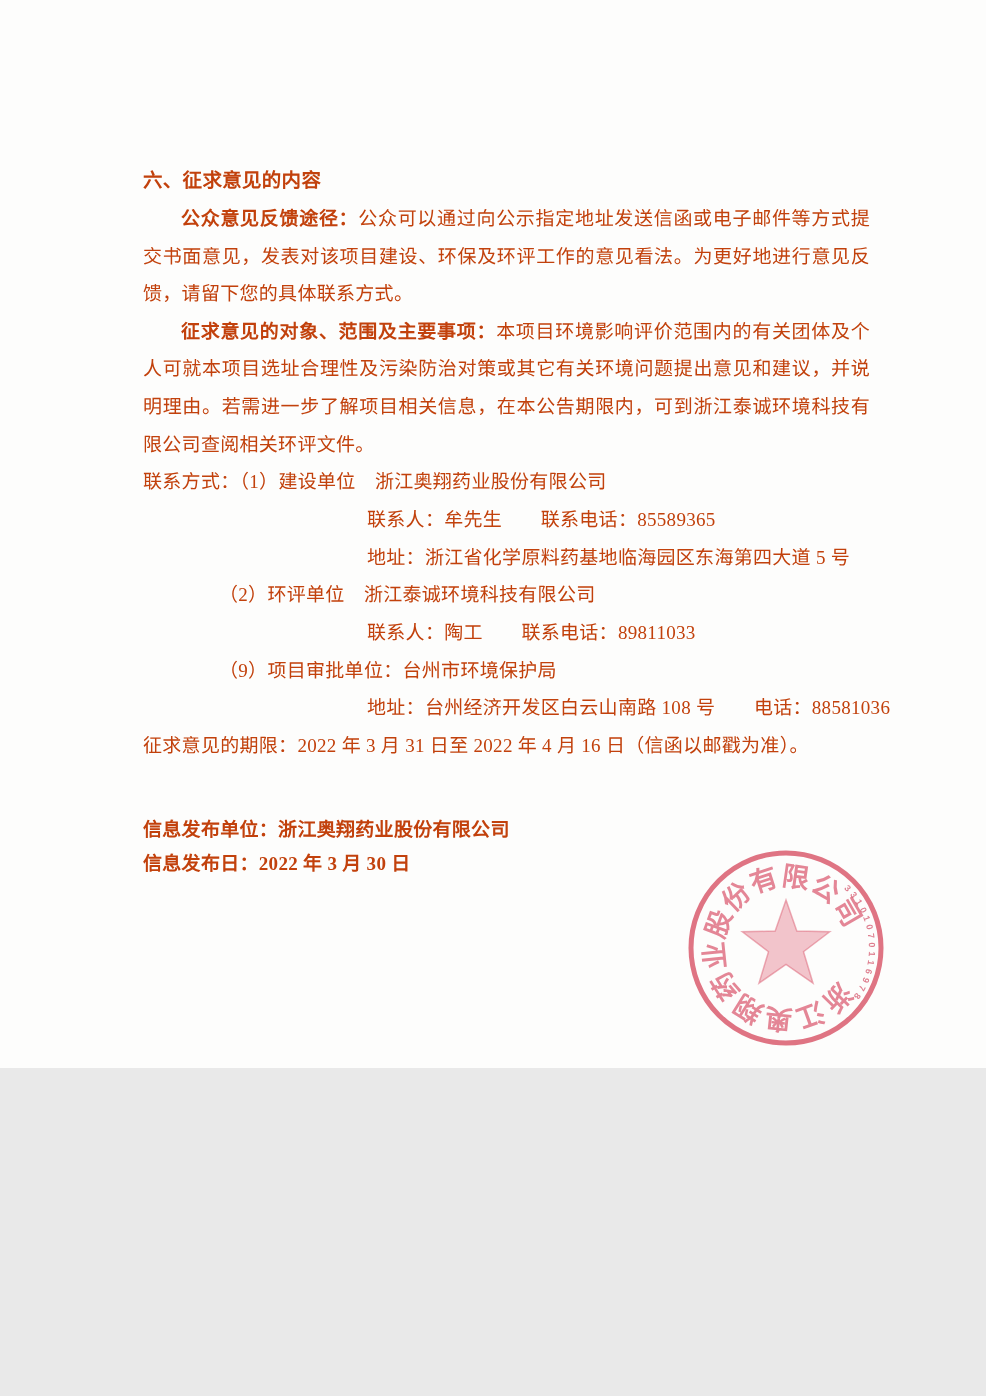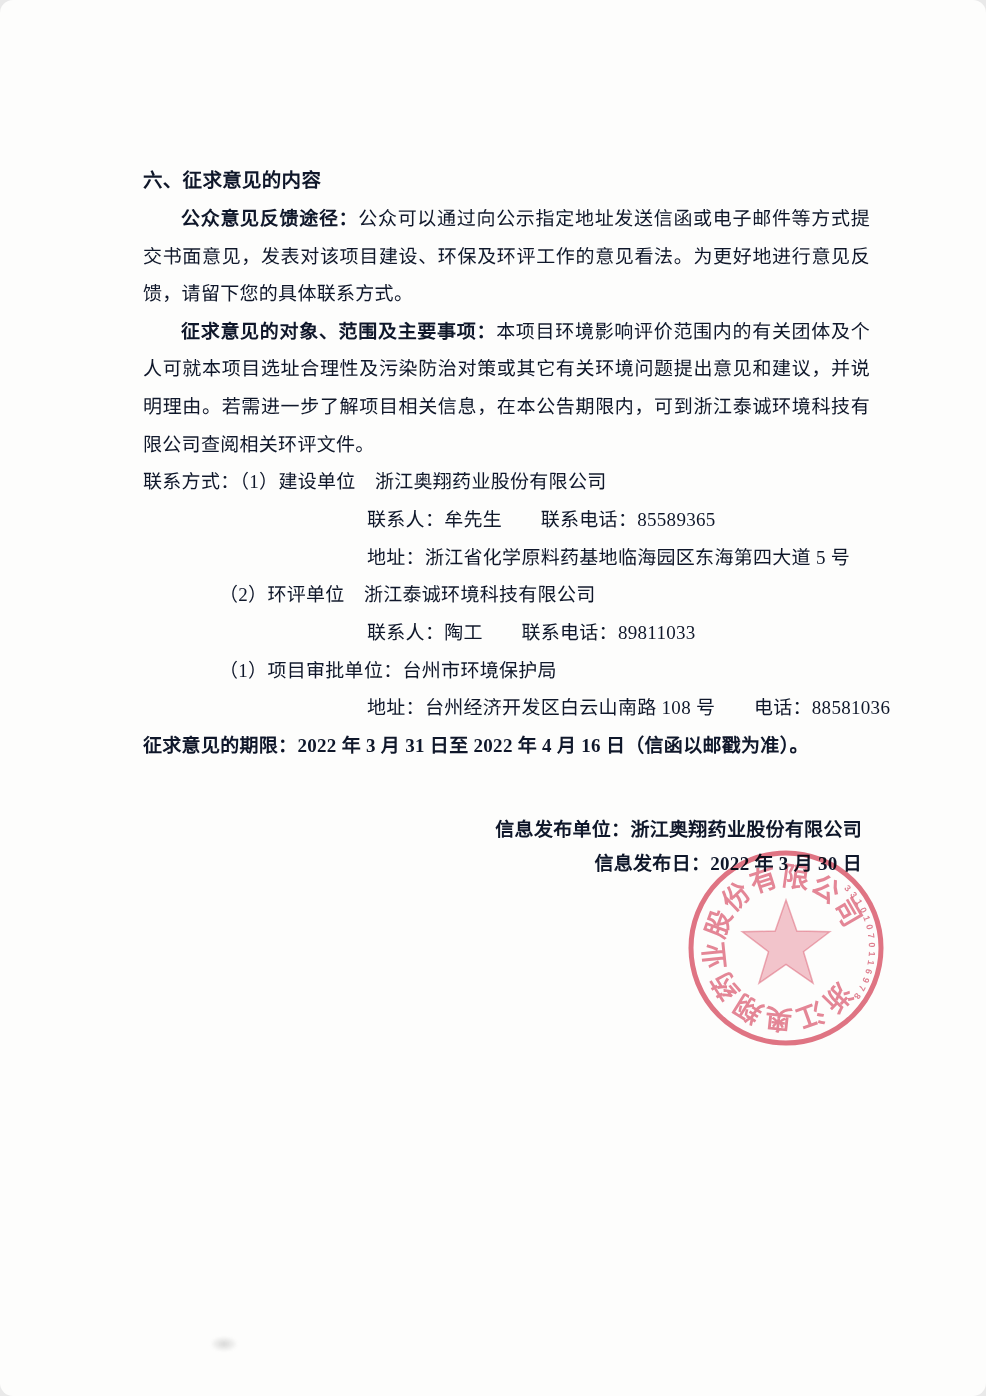--- a/index.html
+++ b/index.html
@@ -1,36 +1,35 @@
 <!DOCTYPE html>
 <html lang="zh-CN"><head>
 <meta charset="utf-8">
 <style>
   html,body{margin:0;padding:0;background:#e9e9e9;}
   .page{
     position:relative;
-    width:986px;height:1396px;
+    width:986px;height:1068px;
     margin:0 auto;
     background:#fdfdfc;
     overflow:hidden;
     font-family:"Liberation Serif","DejaVu Serif",serif;
-    color:#0f172a;
+    color:#c2410c;
     font-size:19px;
     letter-spacing:.3px;
-    border-radius:13px;
   }
   .content{position:absolute;left:143px;top:162px;width:727px;}
   .heading{font-weight:700;line-height:38px;margin:0;font-size:19.5px;}
   .para{margin:0;line-height:37.6px;text-align:justify;text-indent:38px;}
   .para .lead{font-weight:700;}
   .crow{line-height:37.7px;white-space:nowrap;}
   .ind-b{margin-left:76px;}
   .ind-c{margin-left:224px;font-family:Liberation Serif, serif;}
-  .deadline{line-height:38px;font-weight:700;white-space:nowrap;}
-  .footer{margin-top:48px;text-align:right;font-weight:700;line-height:33.5px;padding-right:8px;}
+  .deadline{line-height:38px;font-weight:400;white-space:nowrap;}
+  .footer{margin-top:48px;font-weight:700;line-height:33.5px;padding-right:8px;}
   
   .seal{
     position:absolute;left:687px;top:849px;width:198px;height:198px;
     mix-blend-mode:multiply;
     filter:blur(.5px);
     opacity:.92;
     pointer-events:none;
   }
   .seal-rim{fill:none;stroke:rgba(213,62,85,.78);stroke-width:5px;}
   .seal-star{fill:rgba(226,108,128,.42);stroke:rgba(219,84,106,.5);stroke-width:1.5px;}
@@ -63,21 +62,21 @@
     <p class="para"><b class="lead">公众意见反馈途径：</b><span>公众可以通过向公示指定地址发送信函或电子邮件等方式提交书面意见，发表对该项目建设、环保及环评工作的意见看法。为更好地进行意见反馈，请留下您的具体联系方式。</span></p>
 
     <p class="para"><b class="lead">征求意见的对象、范围及主要事项：</b><span>本项目环境影响评价范围内的有关团体及个人可就本项目选址合理性及污染防治对策或其它有关环境问题提出意见和建议，并说明理由。若需进一步了解项目相关信息，在本公告期限内，可到浙江泰诚环境科技有限公司查阅相关环评文件。</span></p>
 
     <div class="contacts">
       <div class="crow">联系方式：（1）建设单位　浙江奥翔药业股份有限公司</div>
       <div class="crow ind-c">联系人：牟先生　　联系电话：85589365</div>
       <div class="crow ind-c">地址：浙江省化学原料药基地临海园区东海第四大道 5 号</div>
       <div class="crow ind-b">（2）环评单位　浙江泰诚环境科技有限公司</div>
       <div class="crow ind-c">联系人：陶工　　联系电话：89811033</div>
-      <div class="crow ind-b">（1）项目审批单位：台州市环境保护局</div>
+      <div class="crow ind-b">（9）项目审批单位：台州市环境保护局</div>
       <div class="crow ind-c">地址：台州经济开发区白云山南路 108 号　　电话：88581036</div>
     </div>
 
     <div class="deadline"><span>征求意见的期限：</span><span>2022 年 3 月 31 日至 2022 年 4 月 16 日（信函以邮戳为准）。</span></div>
 
     <div class="footer">
       <div><span>信息发布单位：</span><span>浙江奥翔药业股份有限公司</span></div>
       <div><span>信息发布日：</span><span>2022 年 3 月 30 日</span></div>
     </div>
 

